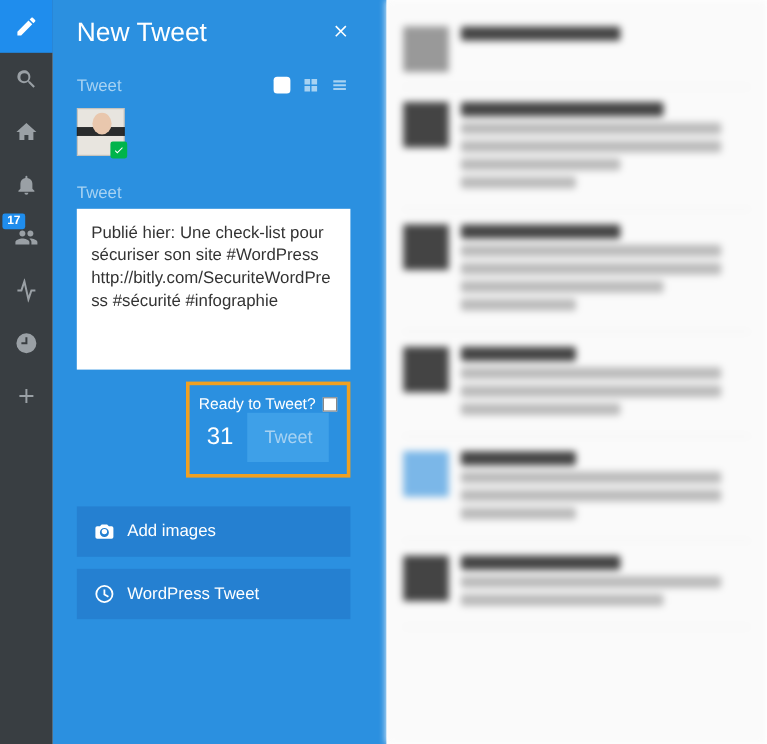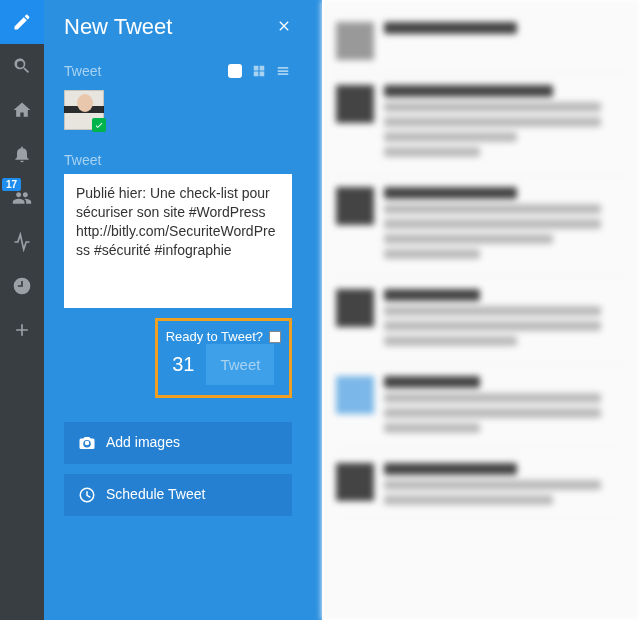--- a/index.html
+++ b/index.html
@@ -256,21 +256,21 @@
   <button class="action-btn">
     <svg viewBox="0 0 24 24">
         <path d="M12 15a3 3 0 100-6 3 3 0 000 6zm8-9h-3l-2-2H9L7 6H4a2 2 0 00-2 2v10a2 2 0 002 2h16a2 2 0 002-2V8a2 2 0 00-2-2zm-8 12a5 5 0 110-10 5 5 0 010 10z"></path>
       </svg>
     <span>Add images</span>
   </button>
   <button class="action-btn">
     <svg viewBox="0 0 24 24">
         <path d="M12 2a10 10 0 100 20 10 10 0 000-20zm0 18a8 8 0 110-16 8 8 0 010 16zm1-13h-2v6l5 3 1-1.7-4-2.3V7z"></path>
       </svg>
-    <span>Schedule Tweet</span>
+    <span>WordPress Tweet</span>
   </button>
 </div>
 
 <div class="feed">
   <div class="feed-item">
     <div class="feed-av" style="background:#999"></div>
     <div class="feed-body">
         <div class="feed-line dark w55"></div>
       </div>
   </div>

